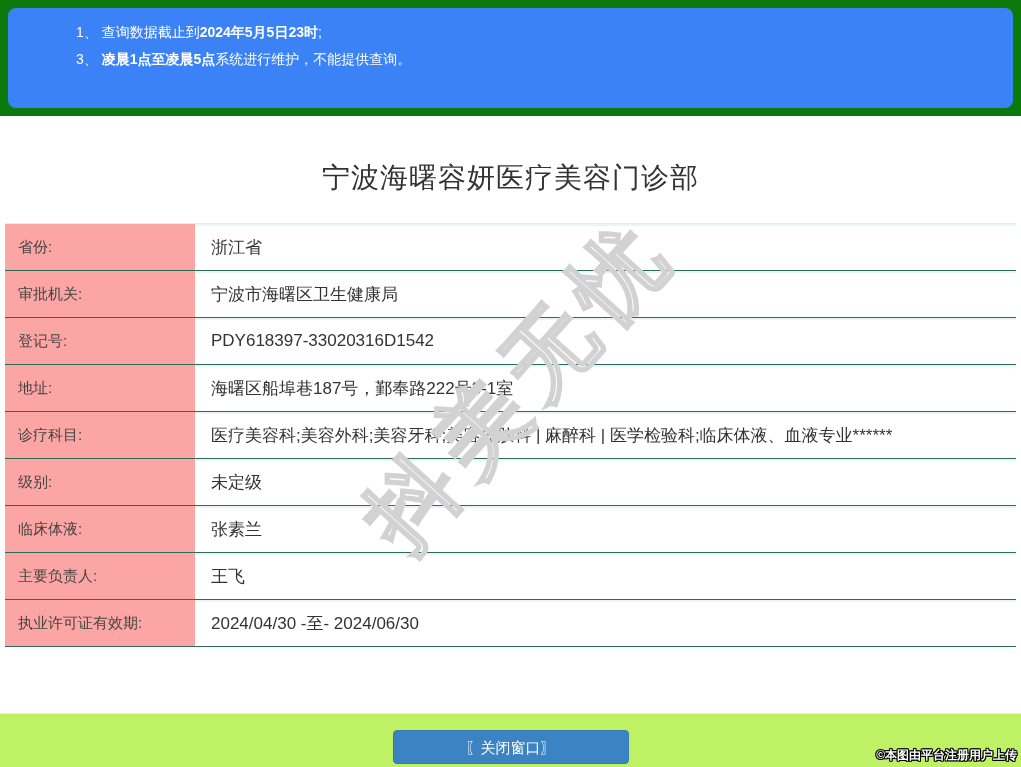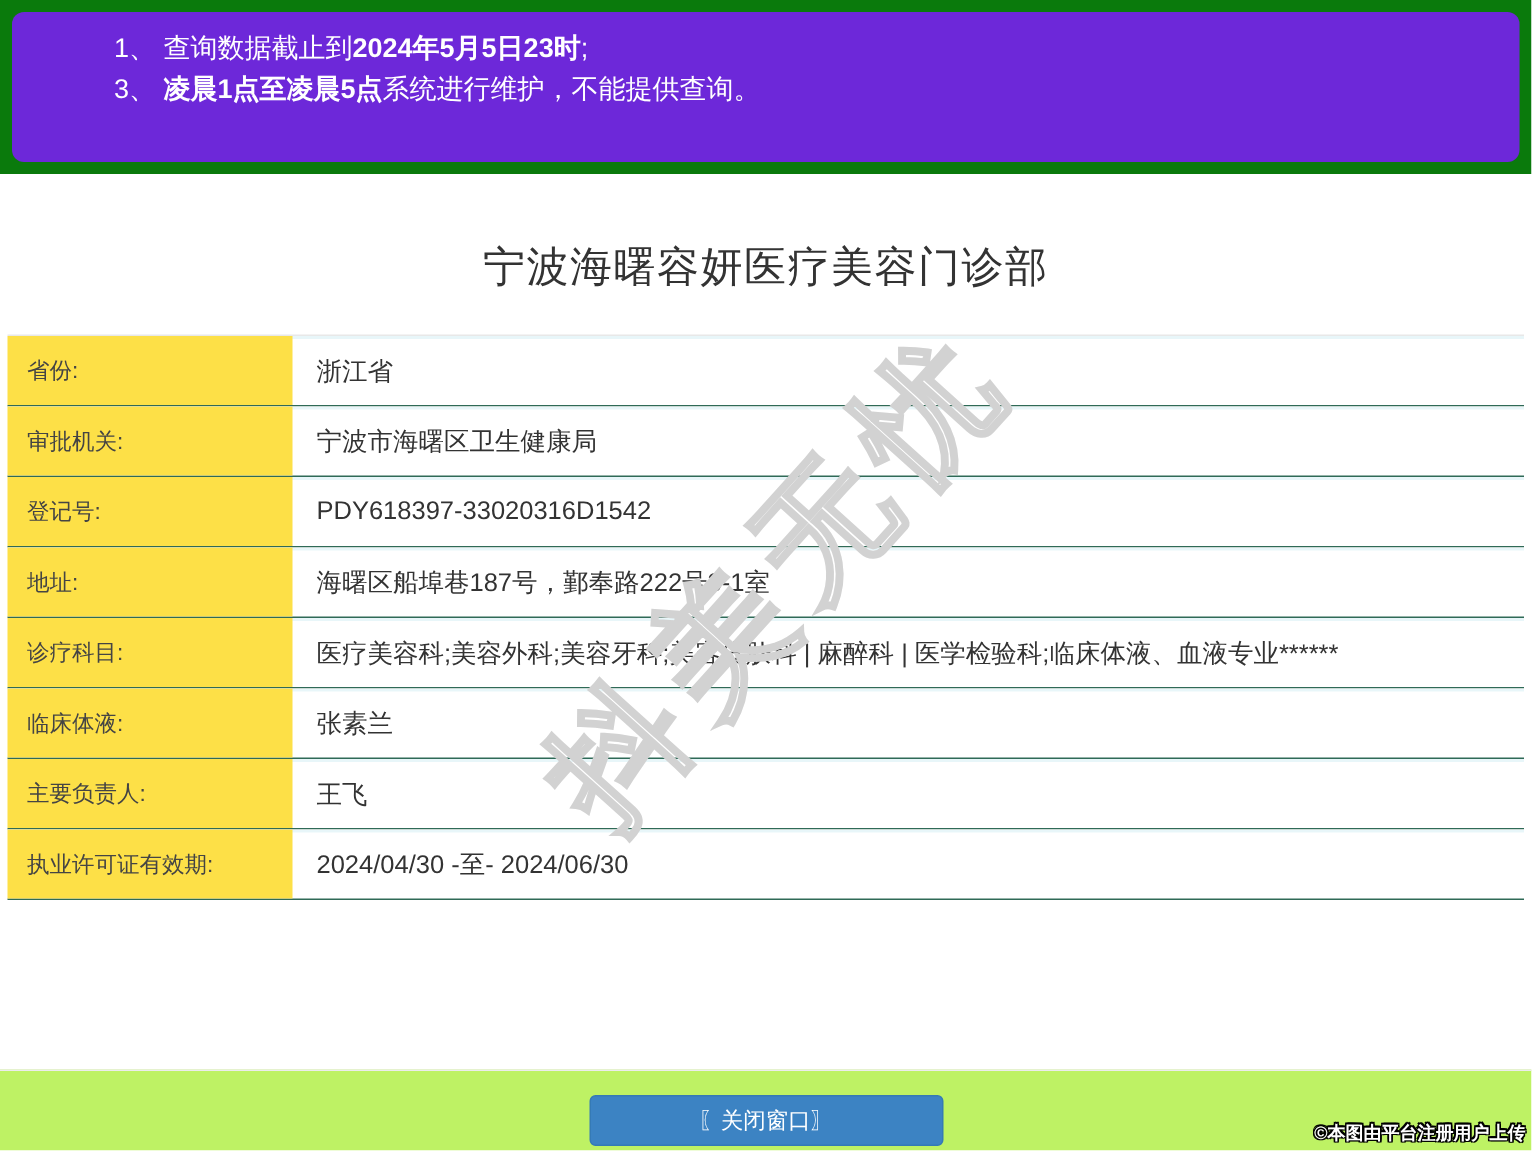--- a/index.html
+++ b/index.html
@@ -12,25 +12,25 @@
   }
 
   
   .banner-outer {
     position: absolute; top: 0; left: 0; right: 0;
     height: 116px;
     background: #0a7a0c;
   }
   .banner-inner {
     position: absolute; top: 8px; left: 8px; right: 8px; bottom: 8px;
-    background: #6d28d9;
+    background: #3b82f6;
     border-radius: 8px;
     color: #ffffff;
     padding: 11px 20px 0 68px;
-    font-size: 18px;
+    font-size: 14px;
     line-height: 26.5px;
   }
   .banner-inner .bold-seg { font-weight: bold; }
 
   
   .page-title {
     margin-top: 43px;
     text-align: center;
     font-size: 28px;
     font-weight: 400;
@@ -47,21 +47,21 @@
     display: flex;
     align-items: stretch;
     height: 47px;
     border-bottom: 1px solid #2f6a57;
     background: #ffffff;
     box-shadow: inset 0 2px 0 rgba(205,235,242,0.45);
   }
   .row-label {
     width: 190px;
     flex: 0 0 190px;
-    background: #fde047;
+    background: #fca5a5;
     display: flex;
     align-items: center;
     padding-left: 13px;
     font-size: 15px;
     color: #444444;
   }
   .row-value {
     display: flex;
     align-items: center;
     padding-left: 16px;
@@ -157,20 +157,24 @@
   </div>
   <div class="info-row">
     <div class="row-label">地址:</div>
     <div class="row-value">海曙区船埠巷187号，鄞奉路222号3-1室</div>
   </div>
   <div class="info-row">
     <div class="row-label">诊疗科目:</div>
     <div class="row-value">医疗美容科;美容外科;美容牙科;美容皮肤科 | 麻醉科 | 医学检验科;临床体液、血液专业******</div>
   </div>
   <div class="info-row">
+    <div class="row-label">级别:</div>
+    <div class="row-value">未定级</div>
+  </div>
+  <div class="info-row">
     <div class="row-label">临床体液:</div>
     <div class="row-value">张素兰</div>
   </div>
   <div class="info-row">
     <div class="row-label">主要负责人:</div>
     <div class="row-value">王飞</div>
   </div>
   <div class="info-row">
     <div class="row-label">执业许可证有效期:</div>
     <div class="row-value">2024/04/30 -至- 2024/06/30</div>

